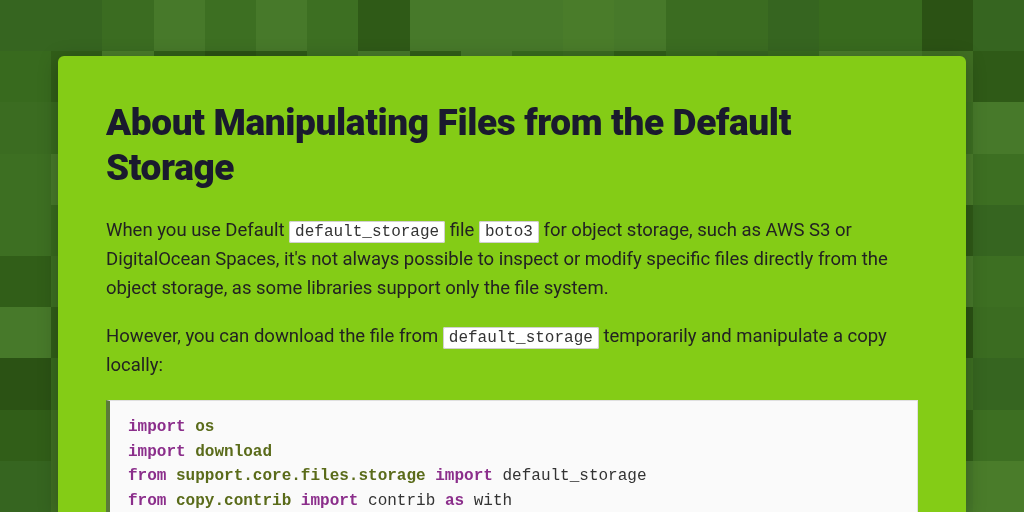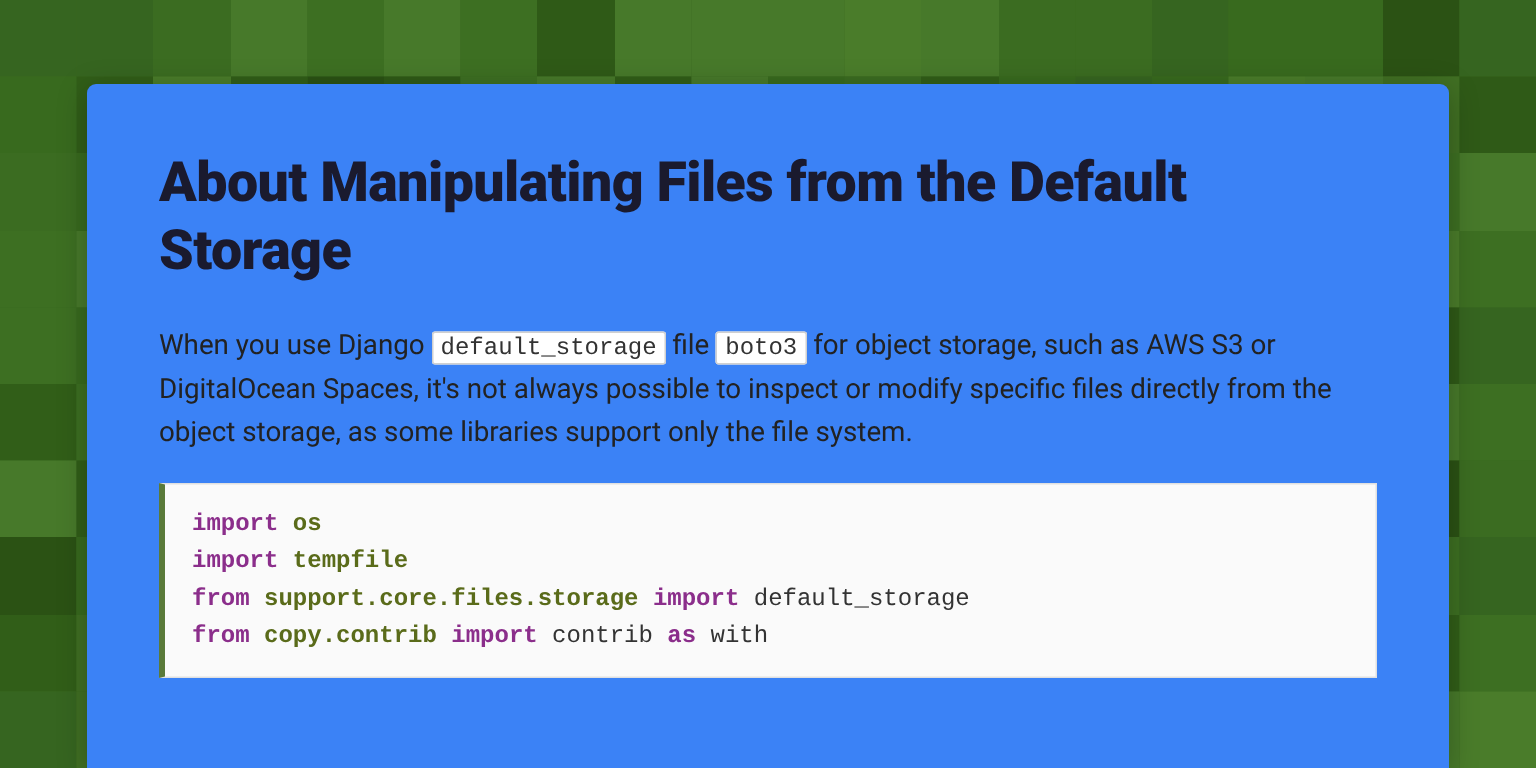--- a/index.html
+++ b/index.html
@@ -16,21 +16,21 @@
     grid-template-rows: repeat(10, 1fr);
     z-index: 0;
   }
   .bg-tiles div { width: 100%; height: 100%; }
   .card {
     position: absolute;
     top: 56px;
     left: 58px;
     right: 58px;
     bottom: 0;
-    background: #3b82f6;
+    background: #84cc16;
     border-radius: 6px 6px 0 0;
     padding: 44px 48px 0 48px;
     box-shadow: 0 4px 20px rgba(0,0,0,0.25);
     z-index: 1;
     overflow: hidden;
   }
   h1 {
     font-size: 37px;
     line-height: 1.22;
     font-weight: 900;
@@ -272,21 +272,24 @@
     <div style="background: rgb(74, 124, 42);"></div>
     <div style="background: rgb(54, 101, 32);"></div>
     <div style="background: rgb(71, 121, 42);"></div>
     <div style="background: rgb(74, 124, 42);"></div>
   </div>
 
 <div class="card">
   <h1>About Manipulating Files from the Default Storage</h1>
 
   <p>
-    <span>When you use Django </span><code class="inline">default_storage</code><span> file </span><code class="inline">boto3</code><span> for object storage, such as AWS S3 or DigitalOcean Spaces, it's not always possible to inspect or modify specific files directly from the object storage, as some libraries support only the file system.</span>
+    <span>When you use Default </span><code class="inline">default_storage</code><span> file </span><code class="inline">boto3</code><span> for object storage, such as AWS S3 or DigitalOcean Spaces, it's not always possible to inspect or modify specific files directly from the object storage, as some libraries support only the file system.</span>
   </p>
 
+  <p>
+    <span>However, you can download the file from </span><code class="inline">default_storage</code><span> temporarily and manipulate a copy locally:</span>
+  </p>
 
   <pre class="codeblock"><span class="kw-import">import</span> <span class="mod">os</span>
-<span class="kw-import">import</span> <span class="mod">tempfile</span>
+<span class="kw-import">import</span> <span class="mod">download</span>
 <span class="kw-from">from</span> <span class="mod">support.core.files.storage</span> <span class="kw-import">import</span> <span>default_storage</span>
 <span class="kw-from">from</span> <span class="mod">copy.contrib</span> <span class="kw-import">import</span> <span>contrib</span> <span class="kw-as">as</span> <span>with</span></pre>
 </div>
 
 </body></html>

